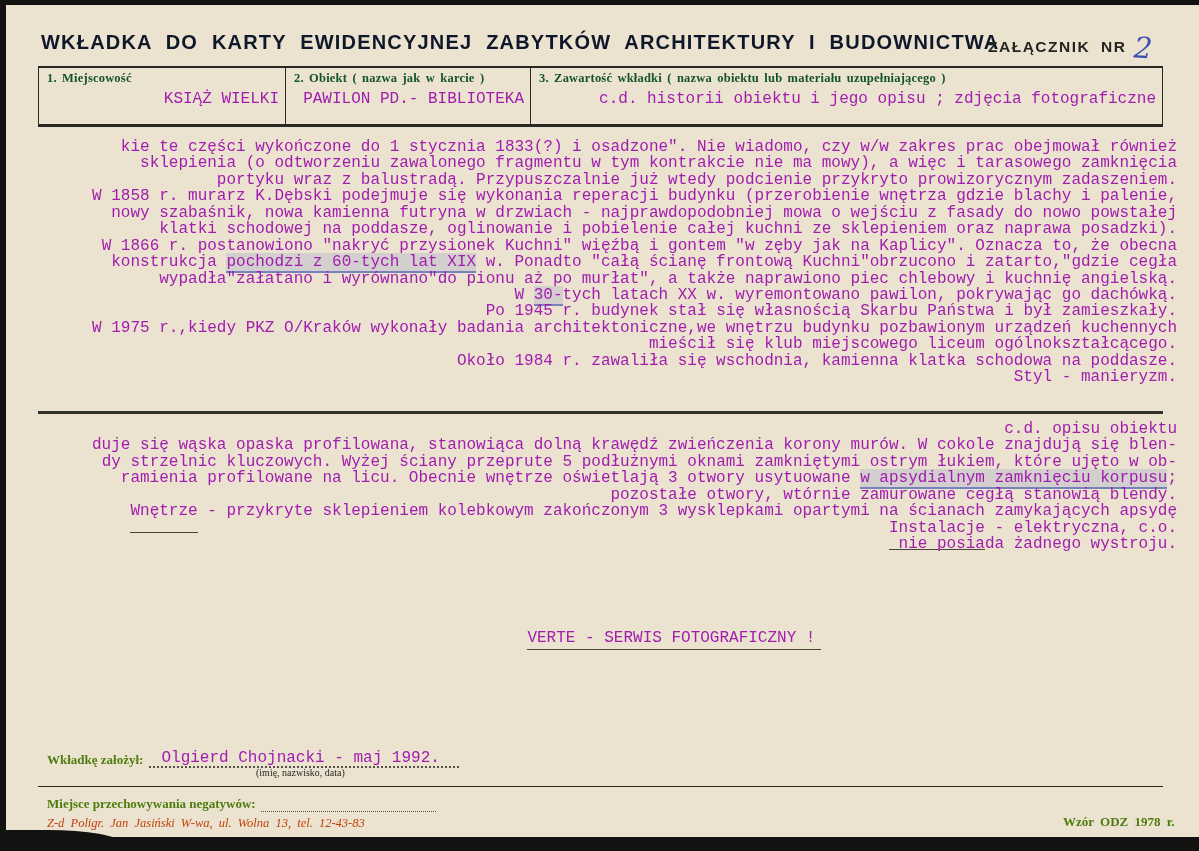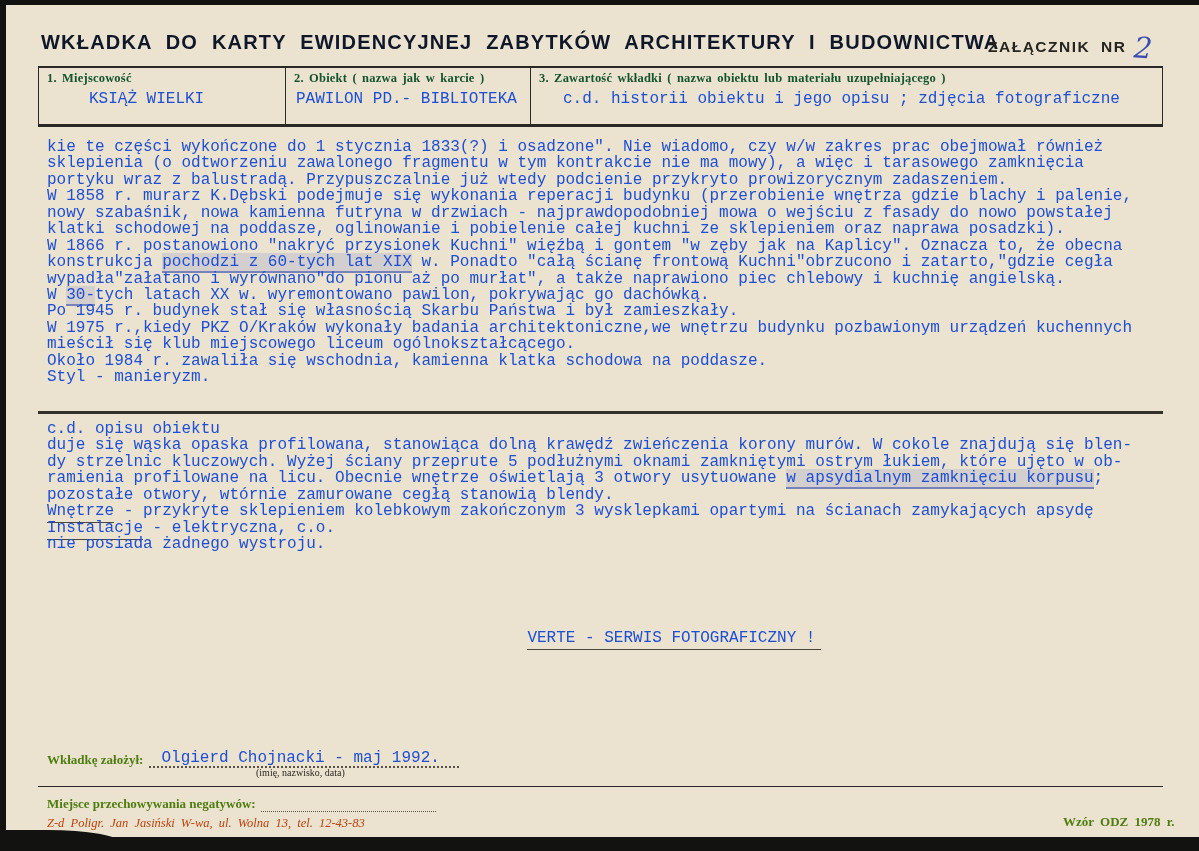--- a/index.html
+++ b/index.html
@@ -32,27 +32,27 @@
   .rec-label{font-family:"Liberation Serif",serif;font-weight:bold;font-size:12.5px;
              color:#14532d;letter-spacing:.2px;word-spacing:2px;white-space:nowrap;}
   .rec-value{font-family:"Liberation Mono","DejaVu Sans Mono",monospace;font-size:16px;
              color:#4b463e;white-space:nowrap;margin-top:4px;}
   .rec-c1 .rec-value{padding-left:42px;}
   .rec-c2 .rec-value{padding-left:2px;}
   .rec-c3 .rec-value{padding-left:24px;}
 
   
   .typed{font-family:"Liberation Mono","DejaVu Sans Mono",monospace;font-size:16px;
-         color:#1d4ed8;}
+         color:#a21caf;text-align:right;}
   .tblock{position:absolute;left:47px;width:1130px;}
   .t-history{top:139px;}
   .t-desc{top:421px;}
   .tline{height:16.45px;line-height:16.45px;white-space:pre;}
   .hl{background:rgba(92,115,205,.17);border-bottom:2px solid rgba(58,79,176,.6);}
-  .u{border-bottom:1.5px solid #4b463e;padding-bottom:2px;}
+  .u{border-bottom:1.5px solid #4b463e;padding-bottom:12px;}
 
   .divider{position:absolute;left:38px;top:411px;width:1125px;height:0;
            border-top:3px solid #34312b;}
   .thin-rule{position:absolute;left:38px;top:786px;width:1125px;height:0;
              border-top:1.5px solid #2a2824;}
 
   .verte{position:absolute;left:489px;top:611px;white-space:pre;}
   .verte span{border-bottom:1.5px solid #4b463e;padding:0 6px 2px 0;}
 
   

